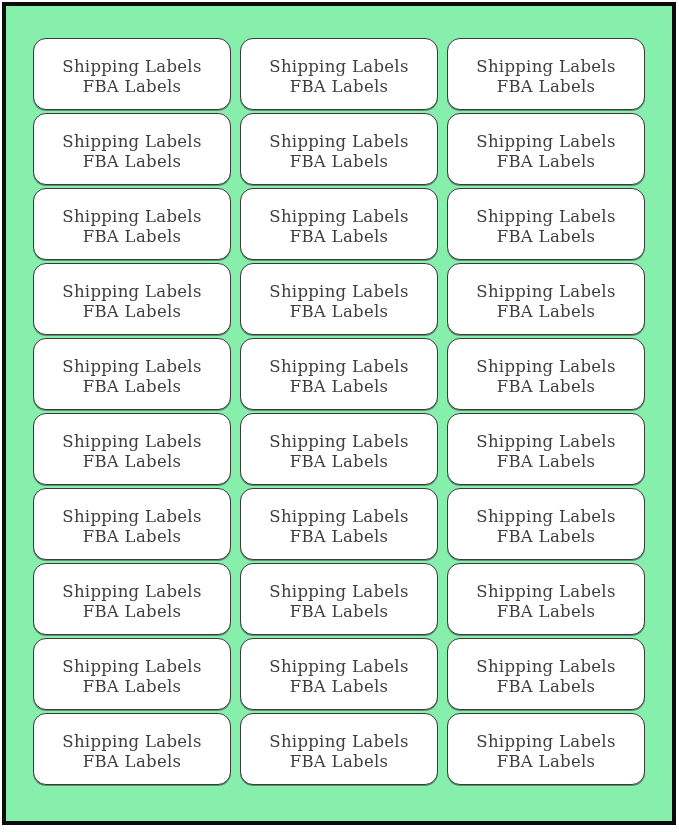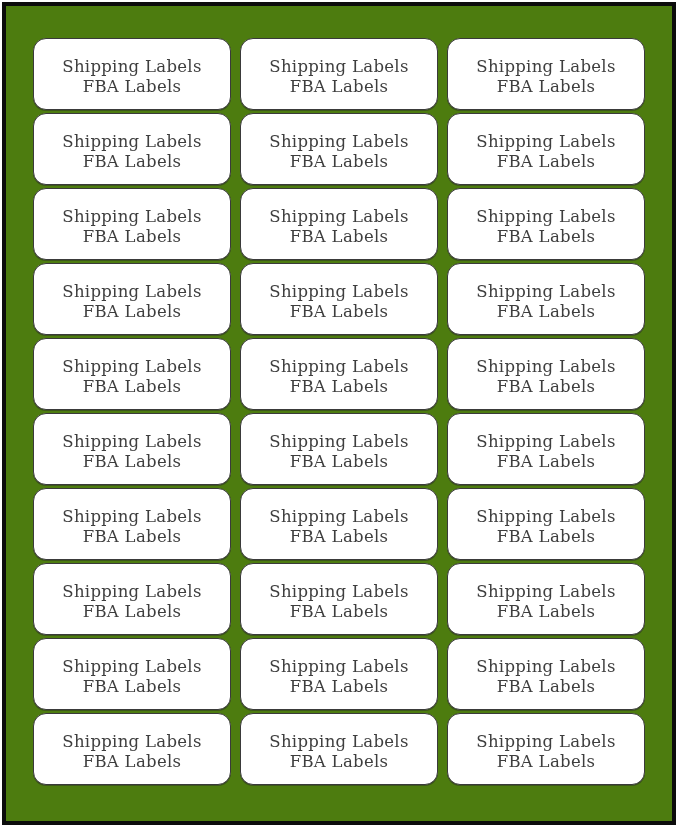--- a/index.html
+++ b/index.html
@@ -17,21 +17,21 @@
   }
   
   .sheet {
     position: absolute;
     left: 2px;
     top: 2px;
     right: 3px;
     bottom: 7px;
     box-sizing: border-box;
     border: 4px solid var(--frame-color, #0c0c0c);
-    background: #4d7c0f;
+    background: #86efac;
   }
   
   .label-grid {
     position: absolute;
     left: 27px;
     top: 32px;
     display: grid;
     grid-template-columns: repeat(3, 198px);
     grid-auto-rows: 72px;
     column-gap: 9px;

